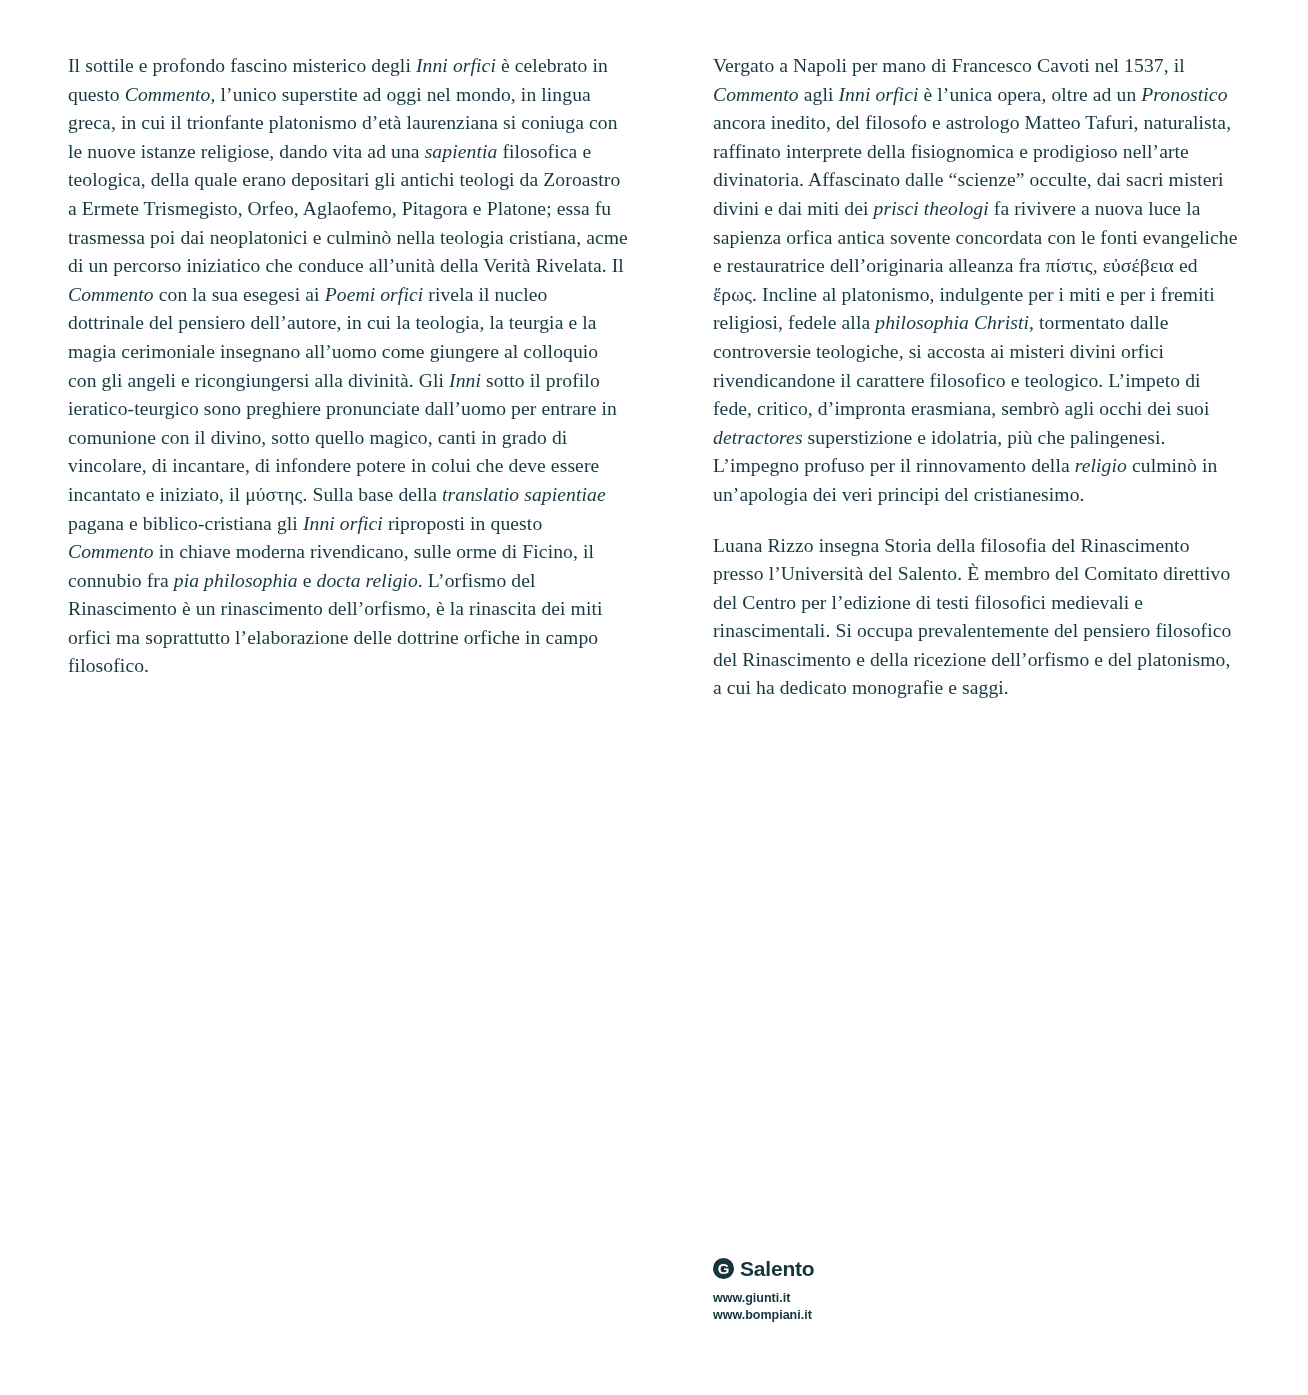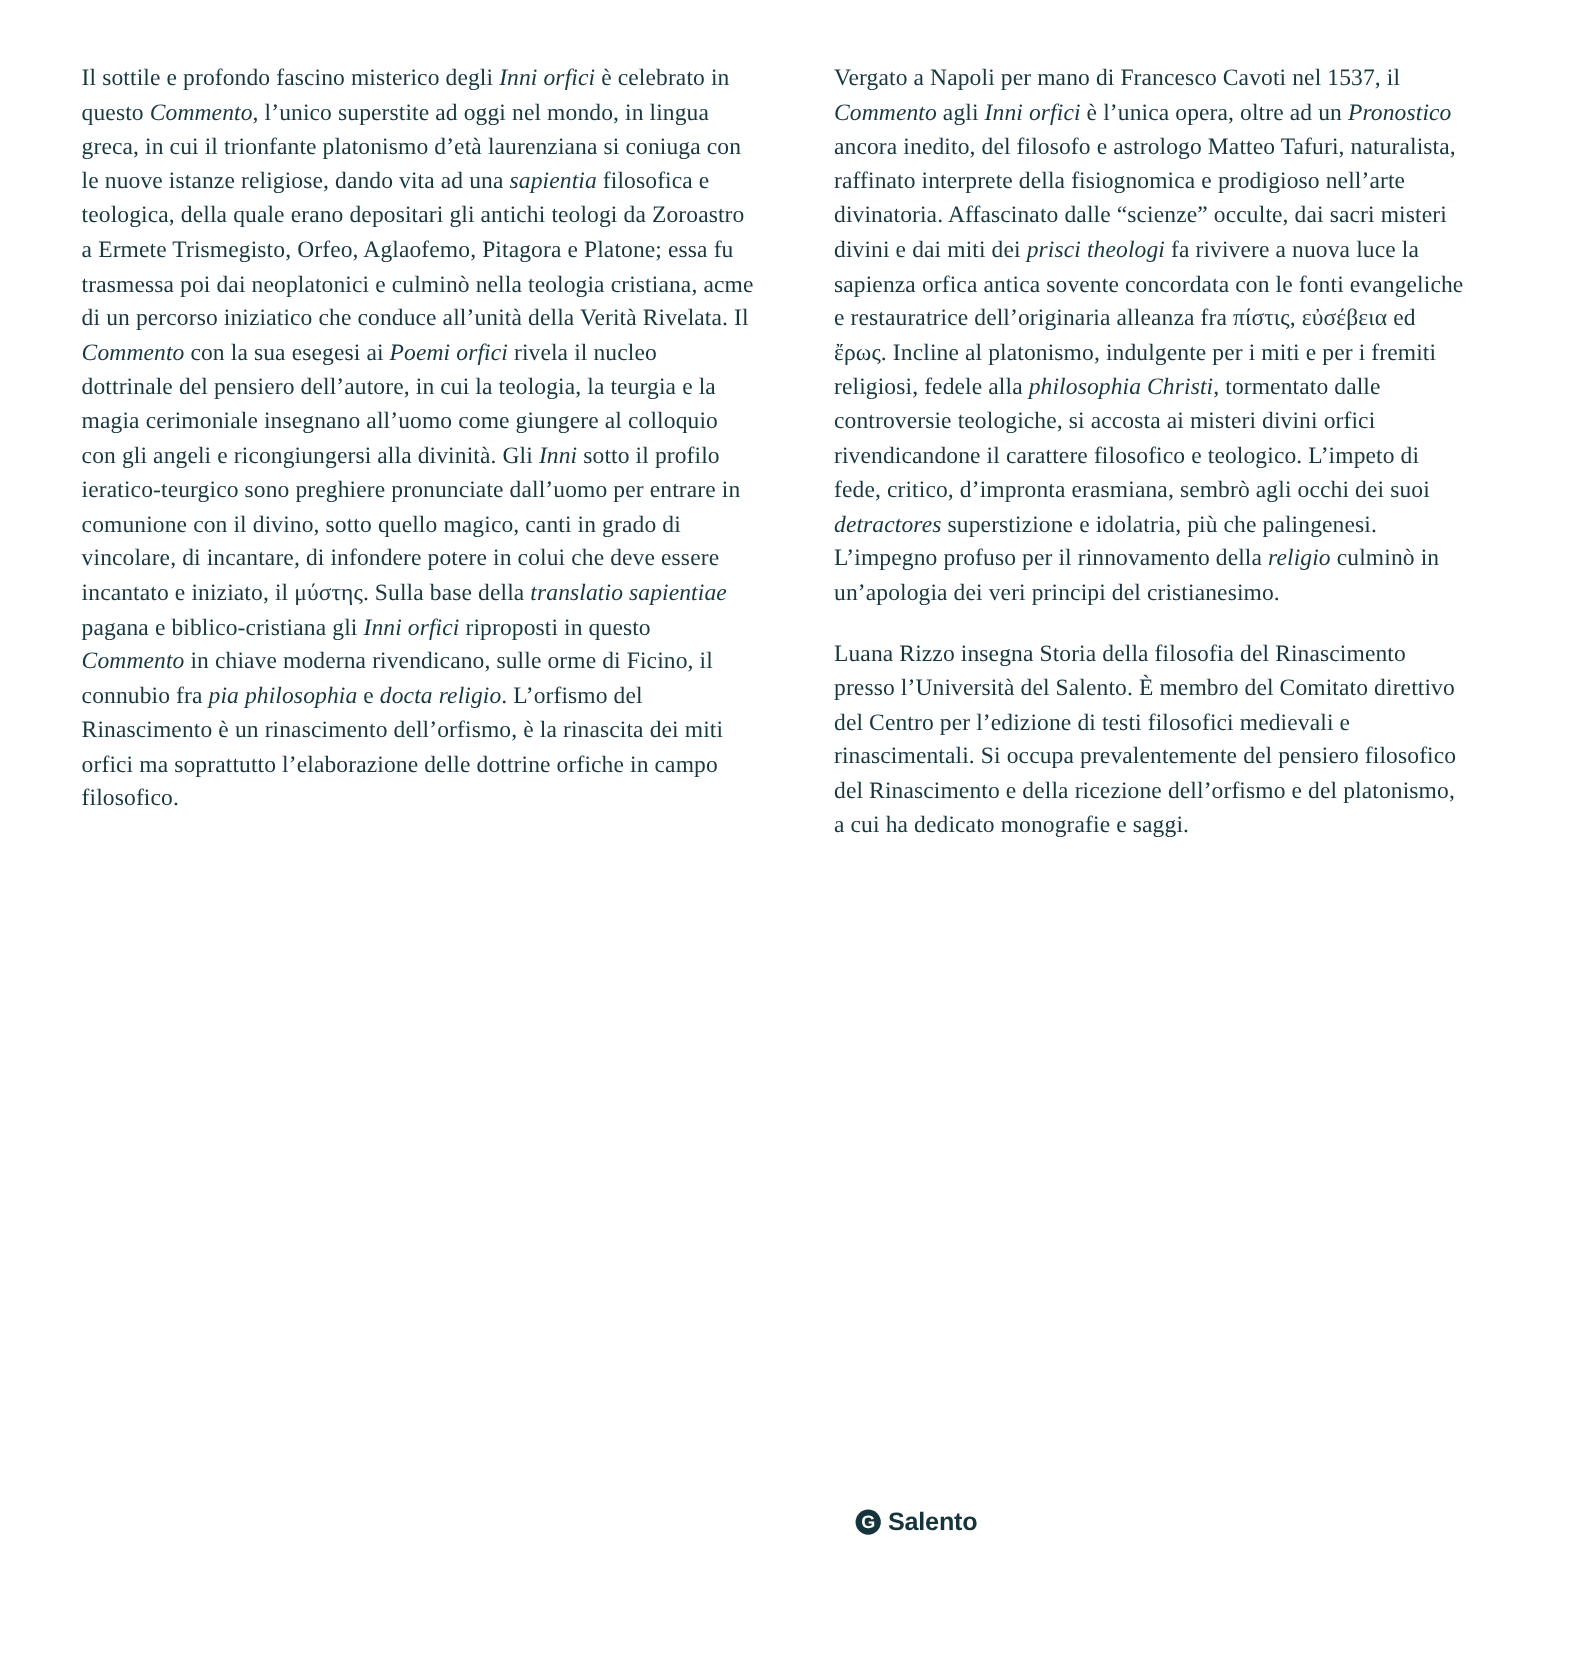--- a/index.html
+++ b/index.html
@@ -30,21 +30,21 @@
     color: #173840;
     letter-spacing: 0.1px;
   }
 
   .col-left {
     left: 68px;
     width: 560px;
   }
 
   .col-right {
-    left: 695px;
+    left: 713px;
     width: 530px;
   }
 
   .col p {
     margin: 0 0 22px 0;
   }
 
   .col p:last-child {
     margin-bottom: 0;
   }
@@ -140,15 +140,19 @@
       <div>© Photo Josse / Bridgeman Images</div>
       <div>Progetto grafico generale: Polystudio. Copertina: Zungdesign.</div>
     </div>
   </div>
 
   <div class="publisher">
     <div class="logo-row">
       <span class="logo-mark">G</span>
       <span class="logo-word">Salento</span>
     </div>
+    <div class="sites">
+      <a href="#">www.giunti.it</a>
+      <a href="#">www.bompiani.it</a>
+    </div>
   </div>
 
 </div>
 
 </body></html>

